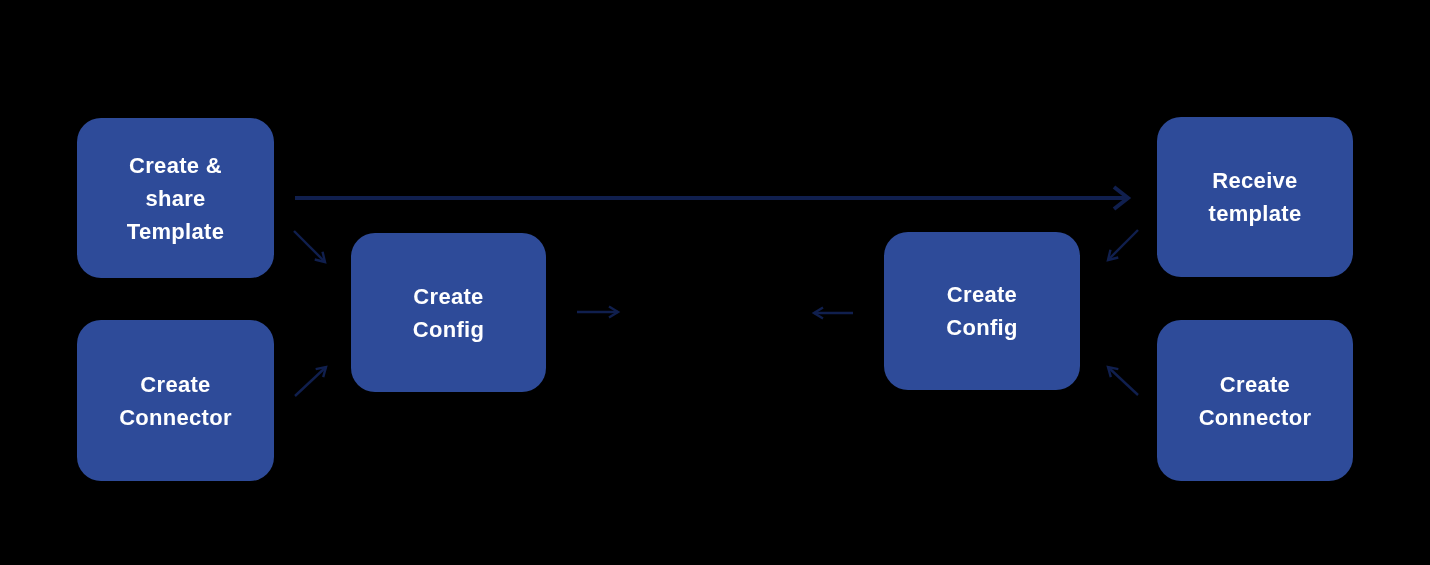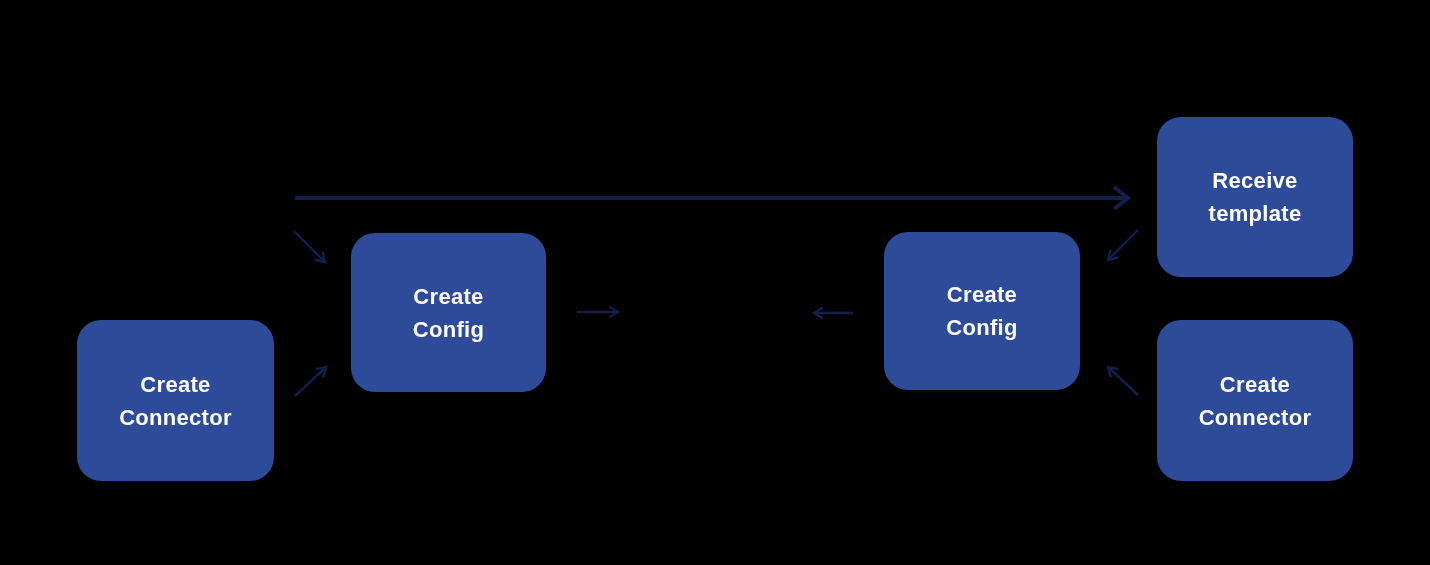--- a/index.html
+++ b/index.html
@@ -69,20 +69,25 @@
     <path class="arrow-small" d="M294 231 L325 262" marker-end="url(#headSmall)"></path>
     <path class="arrow-small" d="M295 396 L326 367" marker-end="url(#headSmall)"></path>
 
     <path class="arrow-small" d="M577 312 H618" marker-end="url(#headSmall)"></path>
     <path class="arrow-small" d="M853 313 H814" marker-end="url(#headSmall)"></path>
 
     <path class="arrow-small" d="M1138 230 L1108 260" marker-end="url(#headSmall)"></path>
     <path class="arrow-small" d="M1138 395 L1108 367" marker-end="url(#headSmall)"></path>
   </svg>
 
+  <div class="node" style="left:77px;top:118px;width:197px;height:160px">
+    <span>Create &amp;</span>
+    <span>share</span>
+    <span>Template</span>
+  </div>
 
   <div class="node" style="left:77px;top:320px;width:197px;height:161px">
     <span>Create</span>
     <span>Connector</span>
   </div>
 
   <div class="node" style="left:351px;top:233px;width:195px;height:159px">
     <span>Create</span>
     <span>Config</span>
   </div>

